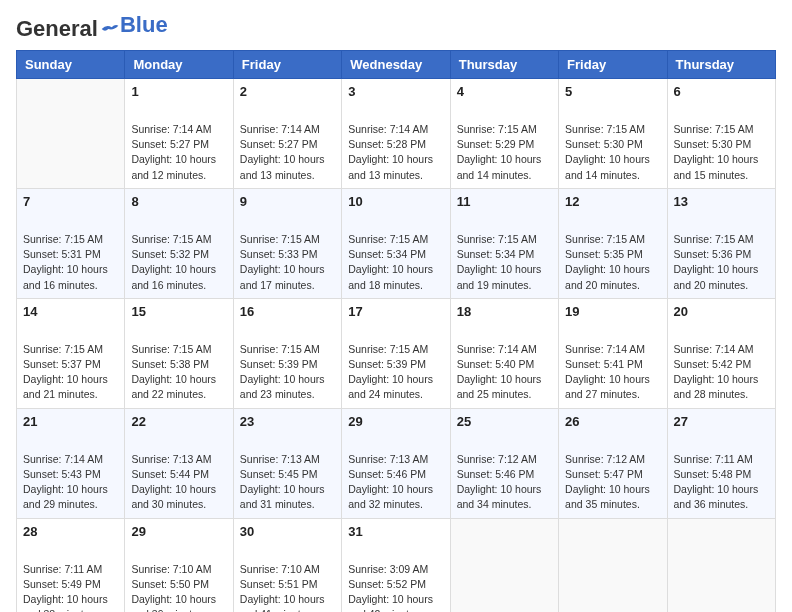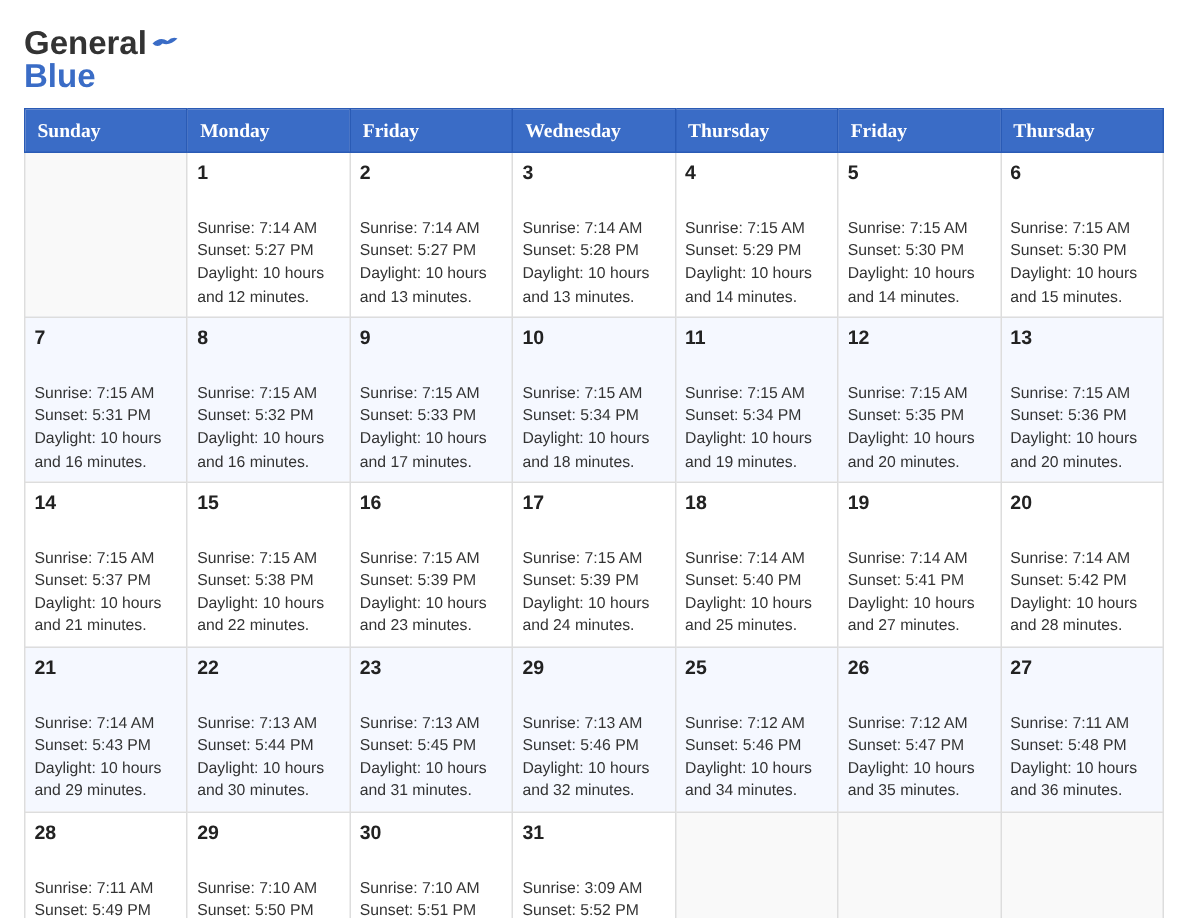--- a/index.html
+++ b/index.html
@@ -11,21 +11,20 @@
       padding: 16px;
     }
     .header {
       display: flex;
       justify-content: space-between;
       align-items: flex-start;
       margin-bottom: 8px;
     }
     .logo {
       display: flex;
-      flex-direction: column;
       align-items: flex-start;
       justify-content: space-between;
     }
     .logo-bird {
       width: 20px;
       height: 14px;
       margin-left: 2px;
     }
     .logo-line {
       display: flex;
@@ -50,21 +49,20 @@
       border: 1px solid #ccc;
     }
     .calendar th {
       background-color: #3a6cc6;
       color: #fff;
       text-align: left;
       padding: 6px 8px;
       font-size: 13px;
       font-weight: bold;
       border: 1px solid #2a5bb5;
-      font-family: Liberation Serif, serif;
     }
     .calendar td {
       vertical-align: top;
       padding: 5px 6px;
       font-size: 11px;
       color: #222;
       border: 1px solid #ddd;
       width: calc(100% / 7);
       min-height: 80px;
     }

